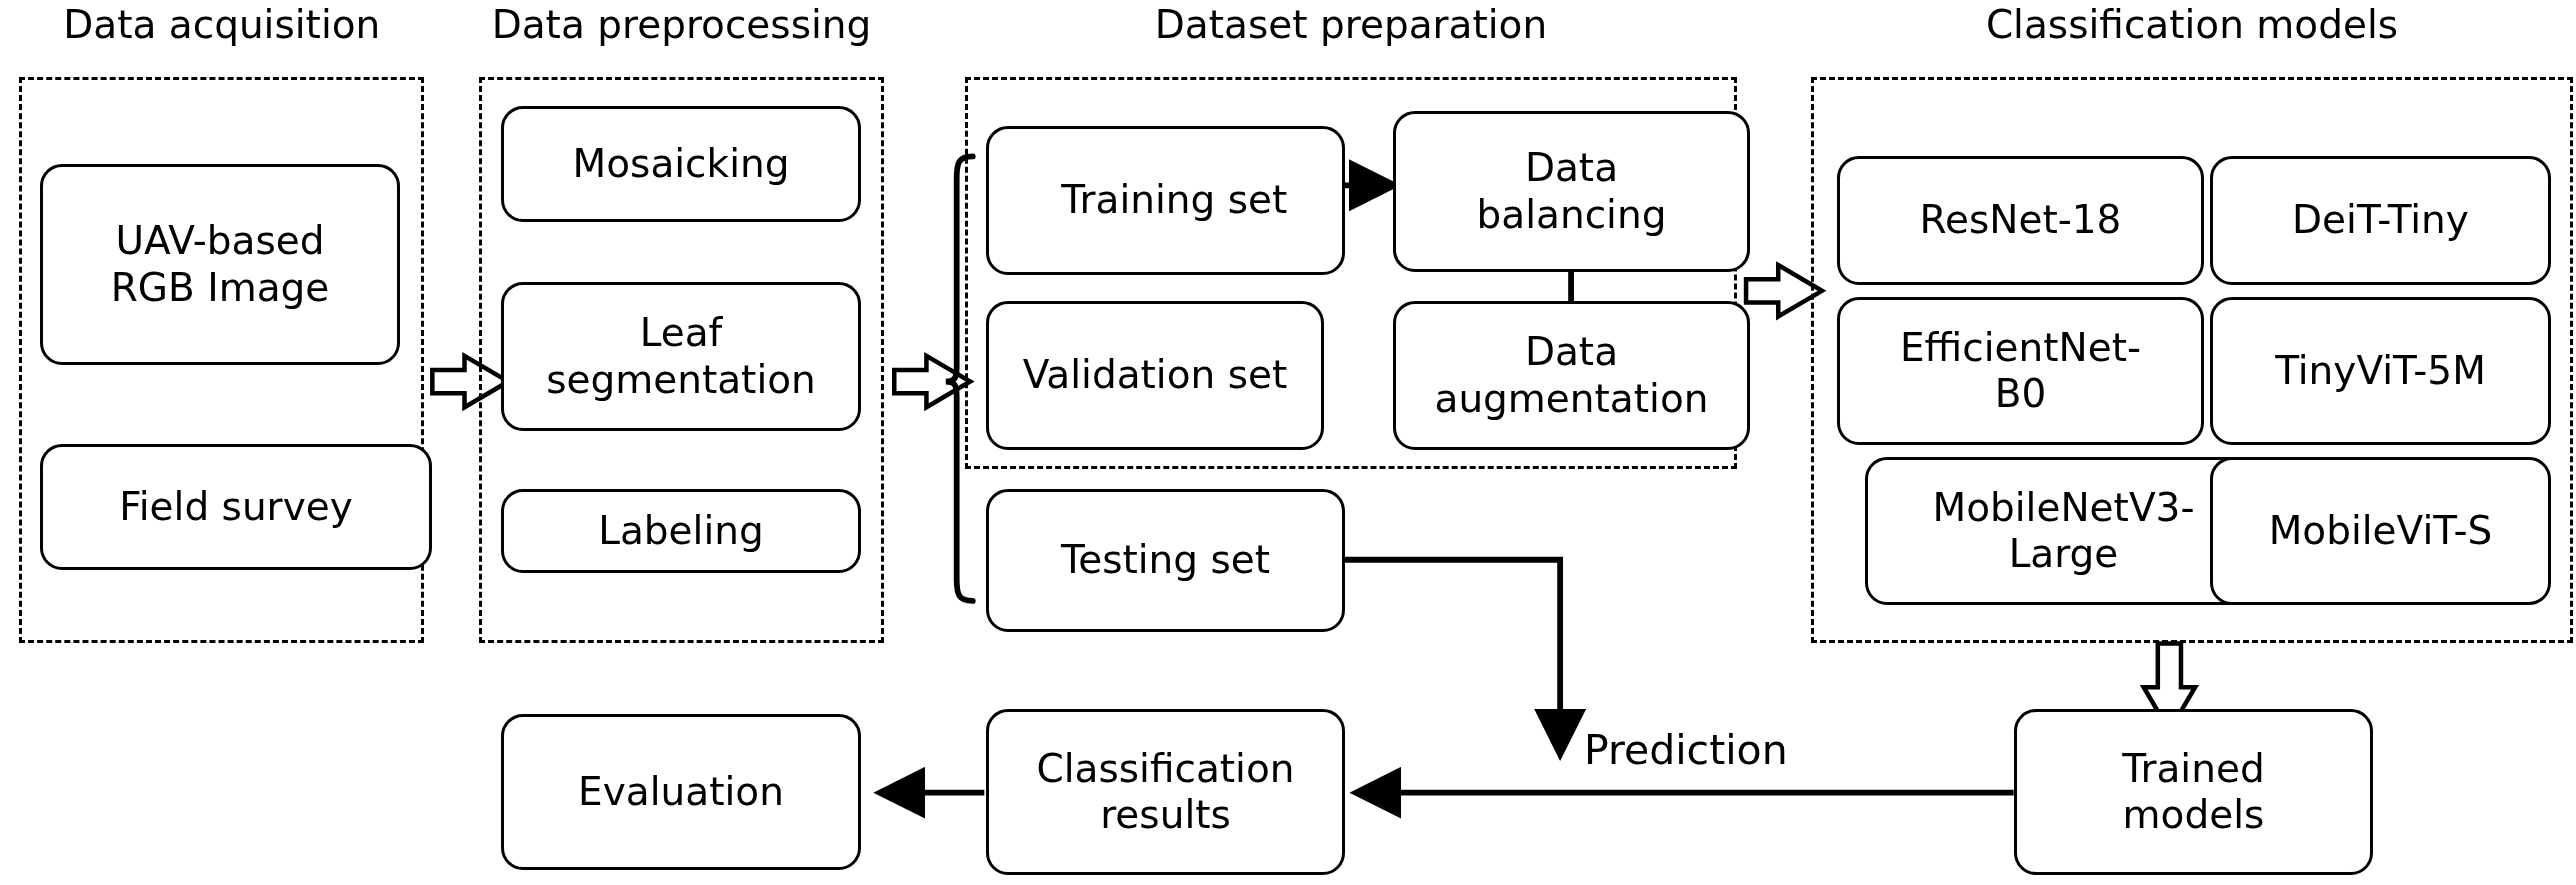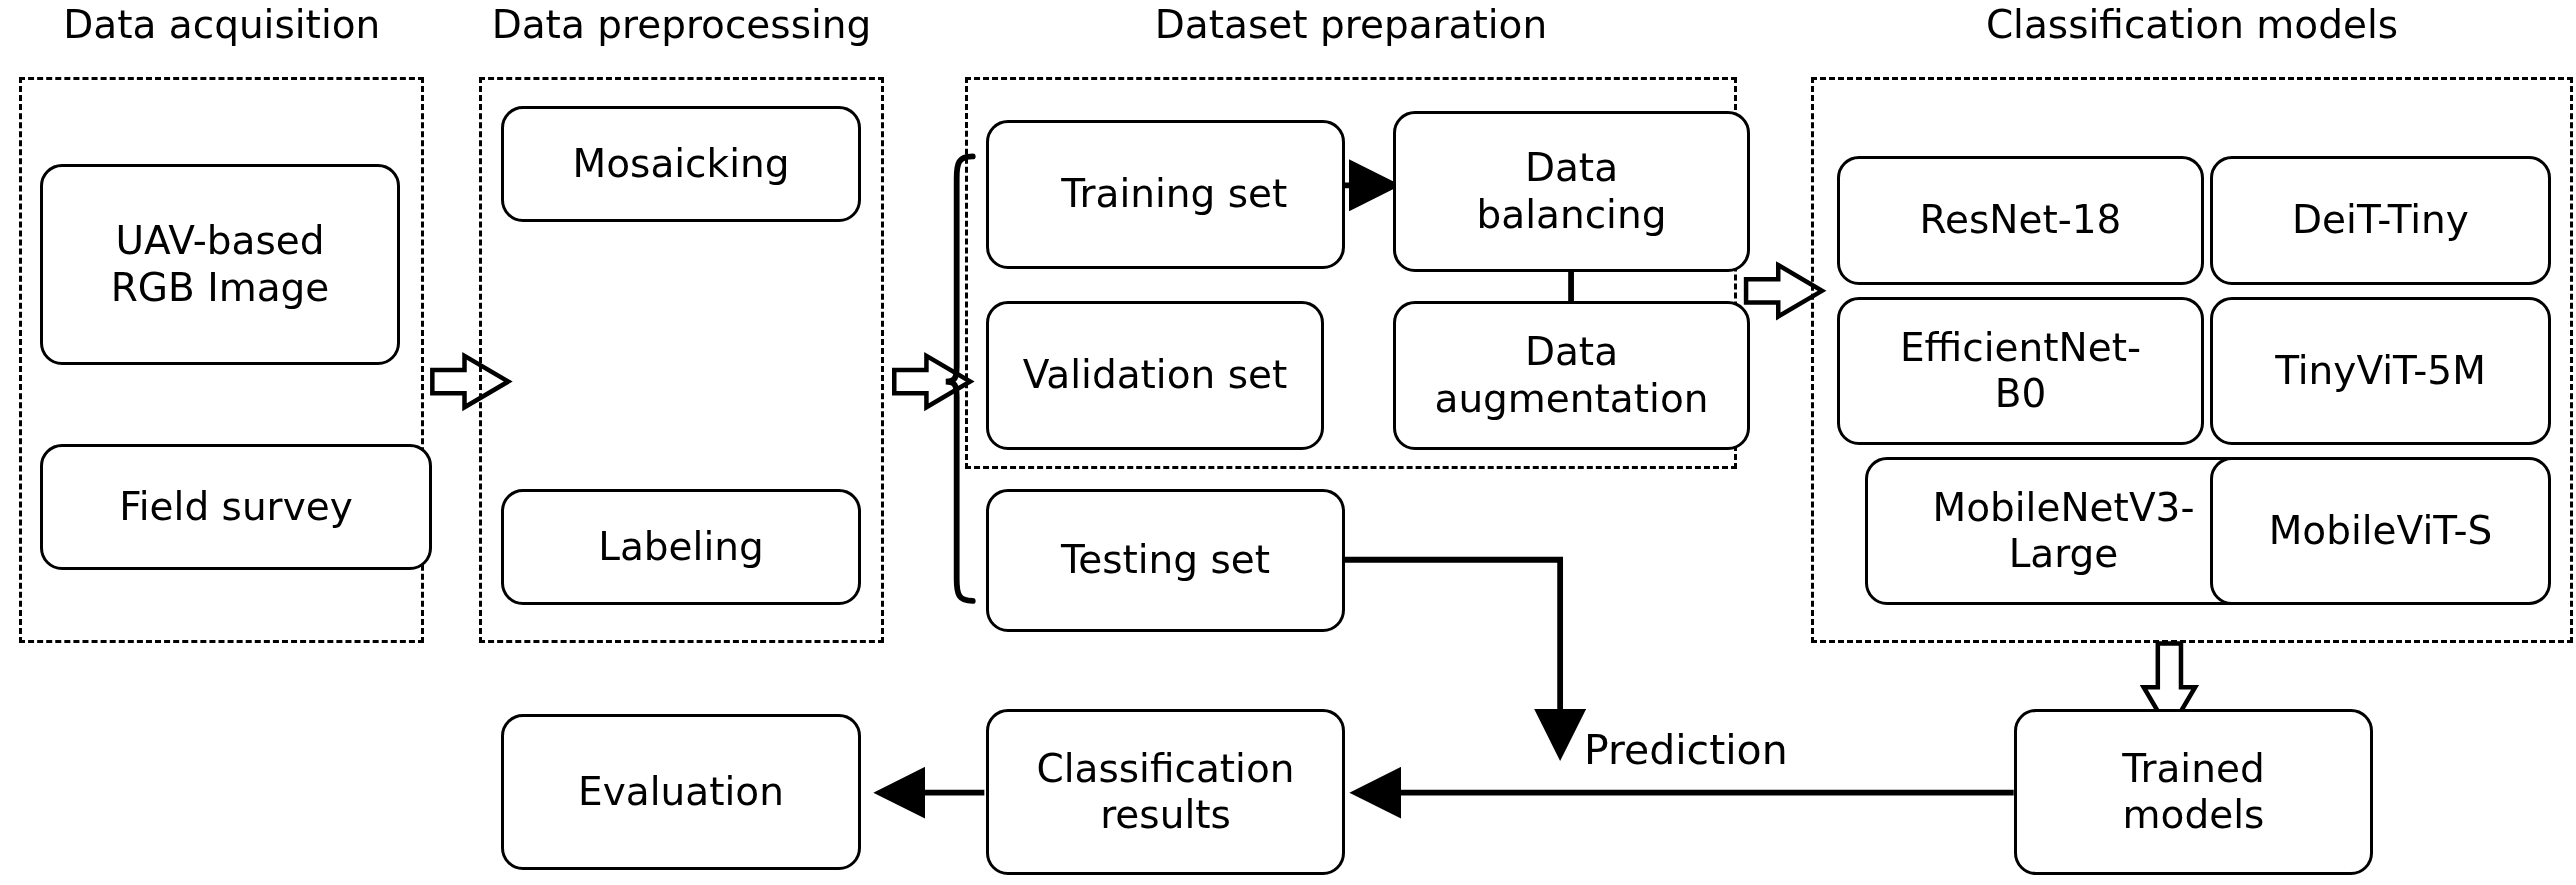--- a/index.html
+++ b/index.html
@@ -136,26 +136,30 @@
   </div>
 
   <div class="node" style="left:40px; top:444px; width:392px; height:126px;">
     <span class="node-label" style="white-space:pre-line;">Field survey</span>
   </div>
 
   <div class="node" style="left:501px; top:106px; width:360px; height:116px;">
     <span class="node-label" style="white-space:pre-line;">Mosaicking</span>
   </div>
 
-
-  <div class="node" style="left:501px; top:489px; width:360px; height:116px;">
+  <div class="node" style="left:501px; top:282px; width:360px; height:149px;">
+    <span class="node-label" style="white-space:pre-line;">Leaf
+segmentation</span>
+  </div>
+
+  <div class="node" style="left:501px; top:489px; width:360px; height:84px;">
     <span class="node-label" style="white-space:pre-line;">Labeling</span>
   </div>
 
-  <div class="node" style="left:986px; top:120px; width:359px; height:149px;padding-left:24px;">
+  <div class="node" style="left:986px; top:126px; width:359px; height:149px;padding-left:24px;">
     <span class="node-label" style="white-space:pre-line;">Training set</span>
   </div>
 
   <div class="node" style="left:1393px; top:111px; width:357px; height:161px;">
     <span class="node-label" style="white-space:pre-line;">Data
 balancing</span>
   </div>
 
   <div class="node" style="left:986px; top:301px; width:338px; height:149px;">
     <span class="node-label" style="white-space:pre-line;">Validation set</span>

